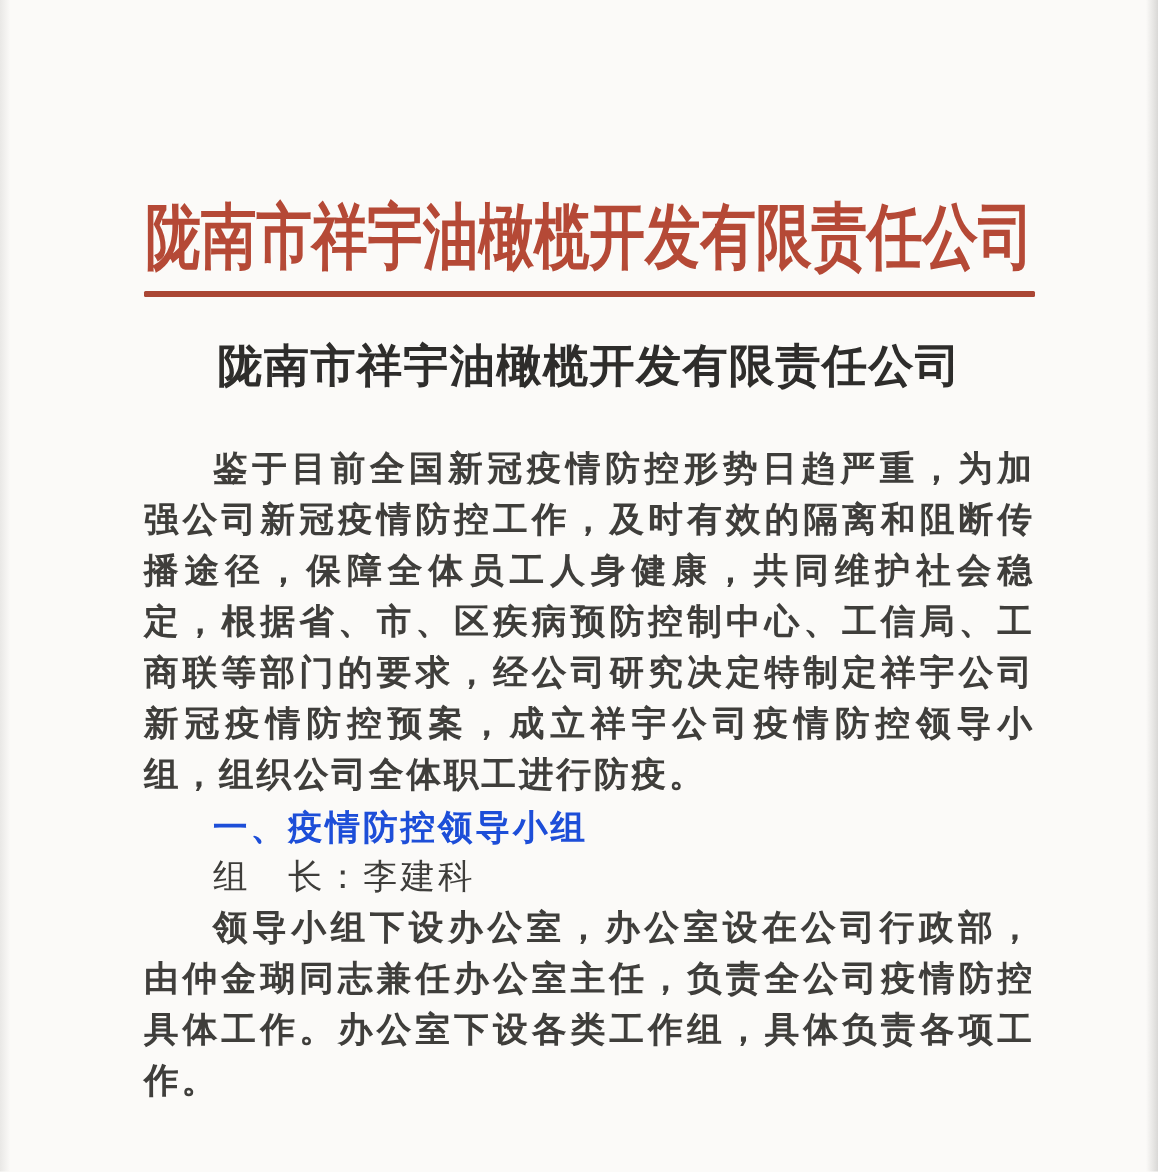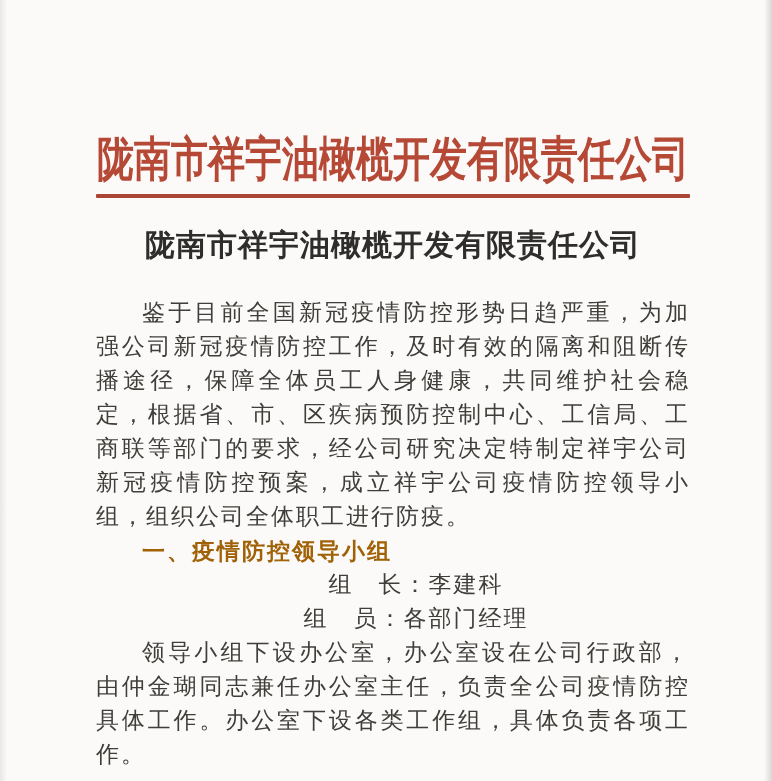--- a/index.html
+++ b/index.html
@@ -62,33 +62,33 @@
     font-size: 23px;
     line-height: 34px;
     color: #3f3e3b;
   }
   .para {
     margin: 0;
     text-align: justify;
     text-justify: inter-character;
     letter-spacing: 2px;
     text-indent: 2em;
+    font-weight: bold;
   }
   .section-heading {
     font-family: "Liberation Sans", "DejaVu Sans", sans-serif;
     font-weight: bold;
     font-size: 23px;
     letter-spacing: 2px;
-    color: #a16207;
+    color: #1d4ed8;
     padding-left: 2em;
   }
   .roster-line {
     letter-spacing: 2px;
     padding-left: 2em;
-    text-align: center;
   }
 </style>
 </head>
 <body>
 
 <div class="paper">
 
   <div class="letterhead">陇南市祥宇油橄榄开发有限责任公司</div>
 
   <div class="red-rule"></div>
@@ -99,18 +99,17 @@
 
   <div class="content">
 
     <p class="para">鉴于目前全国新冠疫情防控形势日趋严重，为加强公司新冠疫情防控工作，及时有效的隔离和阻断传播途径，保障全体员工人身健康，共同维护社会稳定，根据省、市、区疾病预防控制中心、工信局、工商联等部门的要求，经公司研究决定特制定祥宇公司新冠疫情防控预案，成立祥宇公司疫情防控领导小组，组织公司全体职工进行防疫。</p>
 
     <div class="section-heading">一、疫情防控领导小组</div>
 
     <div class="roster-line">组　长：李建科</div>
 
 
-    <div class="roster-line">组　员：各部门经理</div>
 
     <p class="para">领导小组下设办公室，办公室设在公司行政部，由仲金瑚同志兼任办公室主任，负责全公司疫情防控具体工作。办公室下设各类工作组，具体负责各项工作。</p>
 
   </div>
 </div>
 
 </body></html>

